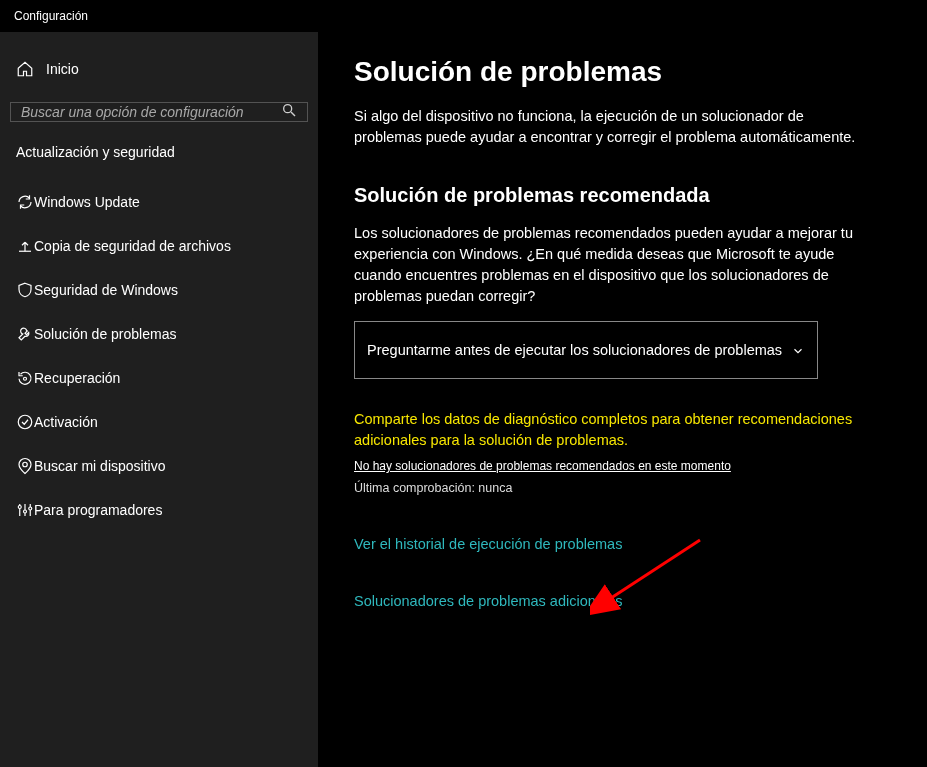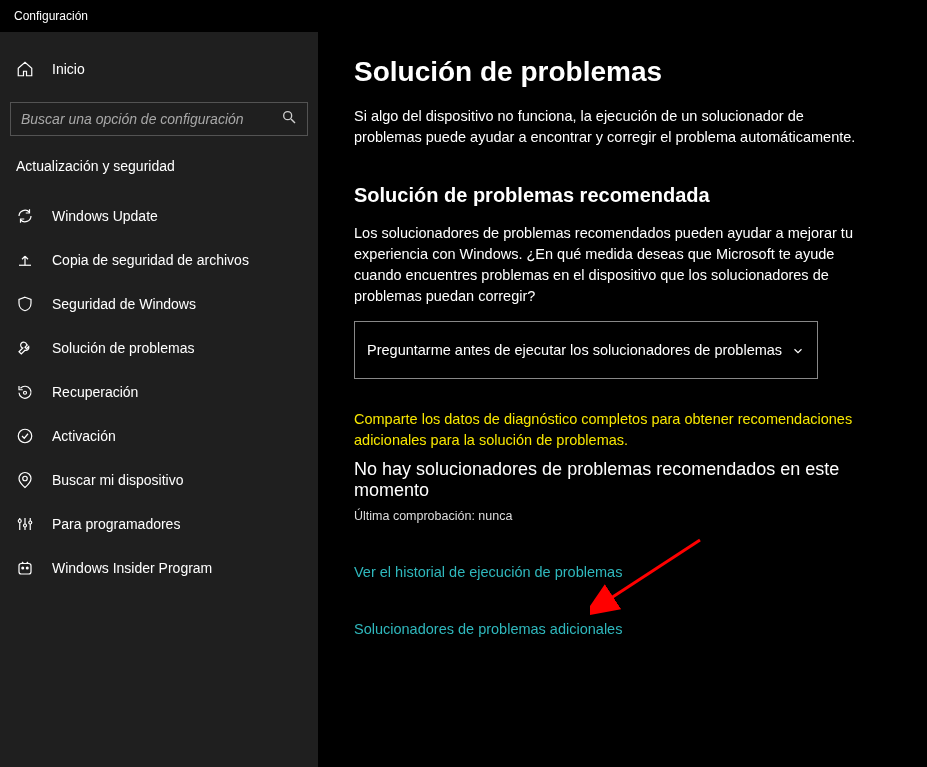--- a/index.html
+++ b/index.html
@@ -38,41 +38,41 @@
       display: flex;
       flex-direction: column;
       gap: 0;
     }
     .sidebar-inner {
       padding: 0 10px;
     }
     .home-row {
       display: flex;
       align-items: center;
-      gap: 18px;
+      gap: 12px;
       padding: 10px 6px 10px 6px;
       margin-bottom: 14px;
       cursor: pointer;
     }
     .home-row .icon, .nav-item .icon {
       width: 18px;
       height: 18px;
       flex: 0 0 18px;
       display: inline-flex;
       align-items: center;
       justify-content: center;
     }
     .home-row span.label, .nav-item span.label {
       font-size: 14px;
       color: #fff;
     }
     .search-box {
       border: 1px solid #535353;
       background: #2b2b2b00;
-      height: 34px;
+      height: 20px;
       display: flex;
       align-items: center;
       padding: 0 10px;
       margin: 0 0 22px 0;
       cursor: text;
     }
     .search-box input {
       flex: 1;
       background: transparent;
       border: none;
@@ -97,21 +97,20 @@
       padding: 0 6px 10px 6px;
       margin-bottom: 10px;
     }
     .nav-list {
       display: flex;
       flex-direction: column;
     }
     .nav-item {
       display: flex;
       align-items: center;
-      gap: 18px;
       padding: 13px 6px;
       cursor: pointer;
     }
     .nav-item .icon svg {
       width: 18px;
       height: 18px;
       stroke: #fff;
       fill: none;
     }
     .main {
@@ -161,22 +160,23 @@
     .yellow-link {
       color: #f7e600;
       font-size: 14.5px;
       line-height: 1.45;
       max-width: 520px;
       display: block;
       margin-bottom: 8px;
       cursor: pointer;
     }
     .white-line {
-      font-size: 18px;
+      font-size: 12px;
       margin-bottom: 8px;
+      text-decoration: underline;
     }
     .small-line {
       font-size: 12.5px;
       color: #ddd;
       margin-bottom: 40px;
     }
     .teal-link {
       color: #2fb8bd;
       font-size: 14.5px;
       cursor: pointer;
@@ -296,31 +296,20 @@
             <svg viewBox="0 0 24 24" stroke="#fff" stroke-width="1.6" fill="none">
                 <path d="M5 4v16M12 4v16M19 4v16"></path>
                 <circle cx="5" cy="8" r="2" fill="#1f1f1f"></circle>
                 <circle cx="12" cy="14" r="2" fill="#1f1f1f"></circle>
                 <circle cx="19" cy="10" r="2" fill="#1f1f1f"></circle>
               </svg>
           </span>
           <span class="label">Para programadores</span>
         </div>
 
-        <div class="nav-item">
-          <span class="icon">
-            <svg viewBox="0 0 24 24" stroke="#fff" stroke-width="1.6" fill="none">
-                <rect x="4" y="6" width="16" height="14" rx="3"></rect>
-                <circle cx="9" cy="12" r="1.2" fill="#fff"></circle>
-                <circle cx="15" cy="12" r="1.2" fill="#fff"></circle>
-                <path d="M8 4l2 2M16 4l-2 2"></path>
-              </svg>
-          </span>
-          <span class="label">Windows Insider Program</span>
-        </div>
 
       </div>
     </div>
   </div>
 
   <div class="main">
     <h1>Solución de problemas</h1>
     <p class="intro">Si algo del dispositivo no funciona, la ejecución de un solucionador de problemas puede ayudar a encontrar y corregir el problema automáticamente.</p>
 
     <h2>Solución de problemas recomendada</h2>

